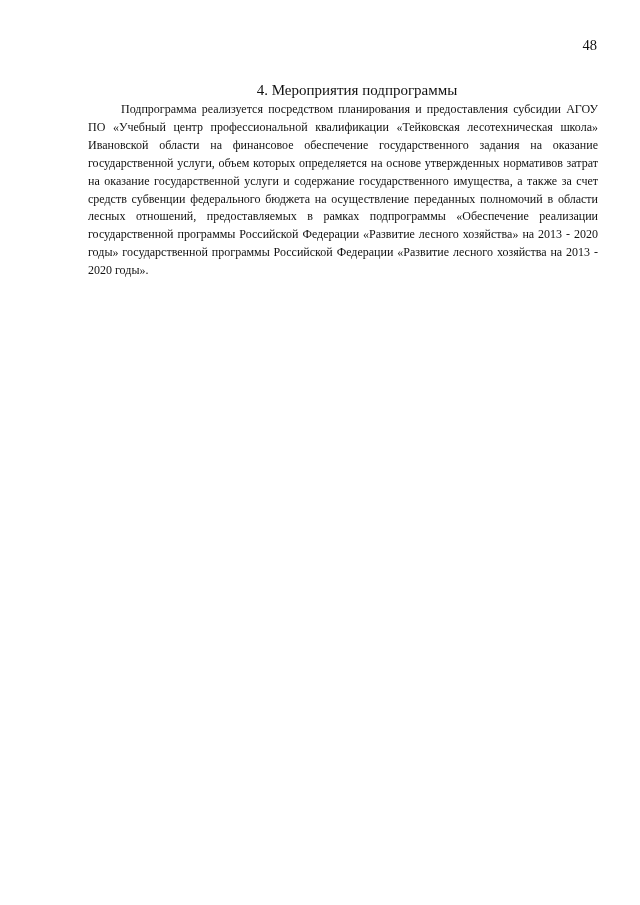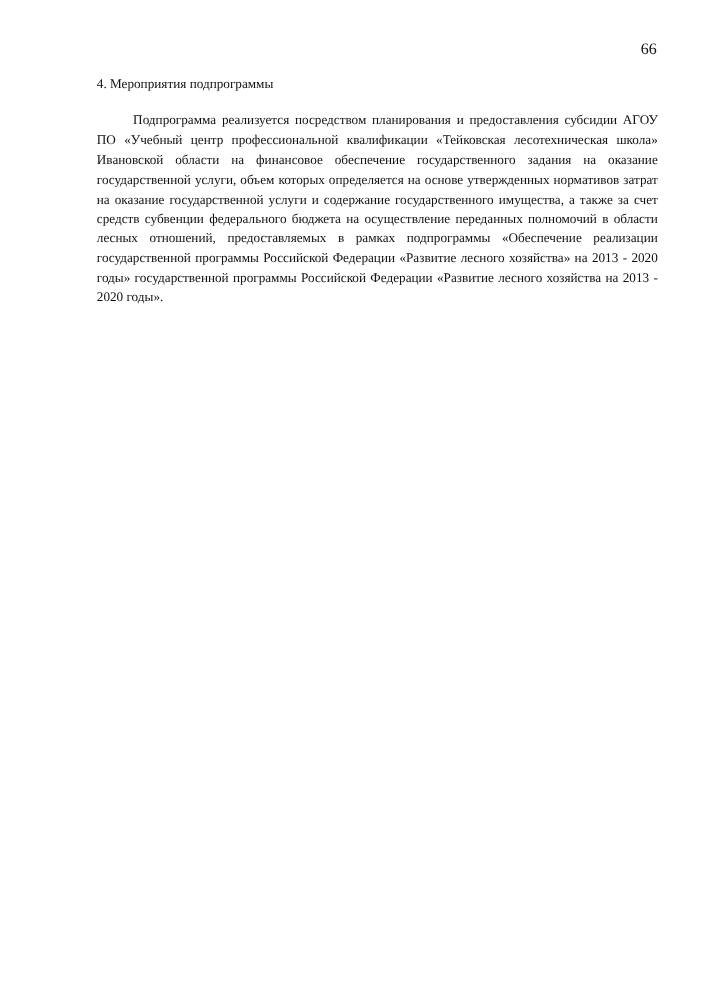--- a/index.html
+++ b/index.html
@@ -20,41 +20,41 @@
       top: 36px;
       right: 43px;
       font-size: 14.5px;
       line-height: 18px;
     }
     .heading {
       position: absolute;
       top: 67px;
       left: 88px;
       width: 510px;
-      text-align: left;
-      font-size: 12px;
+      text-align: center;
+      font-size: 15px;
       line-height: 18px;
-      margin: 0;
+      margin: 14px;
       font-weight: normal;
     }
     .paragraph {
       position: absolute;
       top: 101px;
       left: 88px;
       width: 510px;
       margin: 0;
       font-size: 12px;
       line-height: 17.9px;
       text-align: justify;
       text-indent: 33px;
       hyphens: none;
     }
   </style>
 </head>
 <body>
 
 <div>
-  <div class="page-number">66</div>
+  <div class="page-number">48</div>
 
   <h2 class="heading">4.  Мероприятия подпрограммы</h2>
 
   <p class="paragraph">Подпрограмма реализуется посредством планирования и предоставления субсидии АГОУ ПО «Учебный центр профессиональной квалификации «Тейковская лесотехническая школа» Ивановской области на финансовое обеспечение государственного задания на оказание государственной услуги, объем которых определяется на основе утвержденных нормативов затрат на оказание государственной услуги и содержание государственного имущества, а также за счет средств субвенции федерального бюджета на осуществление переданных полномочий в области лесных отношений, предоставляемых в рамках подпрограммы «Обеспечение реализации государственной программы Российской Федерации «Развитие лесного хозяйства» на 2013 - 2020 годы» государственной программы Российской Федерации «Развитие лесного хозяйства на 2013 - 2020 годы».</p>
 </div>
 
 </body></html>

